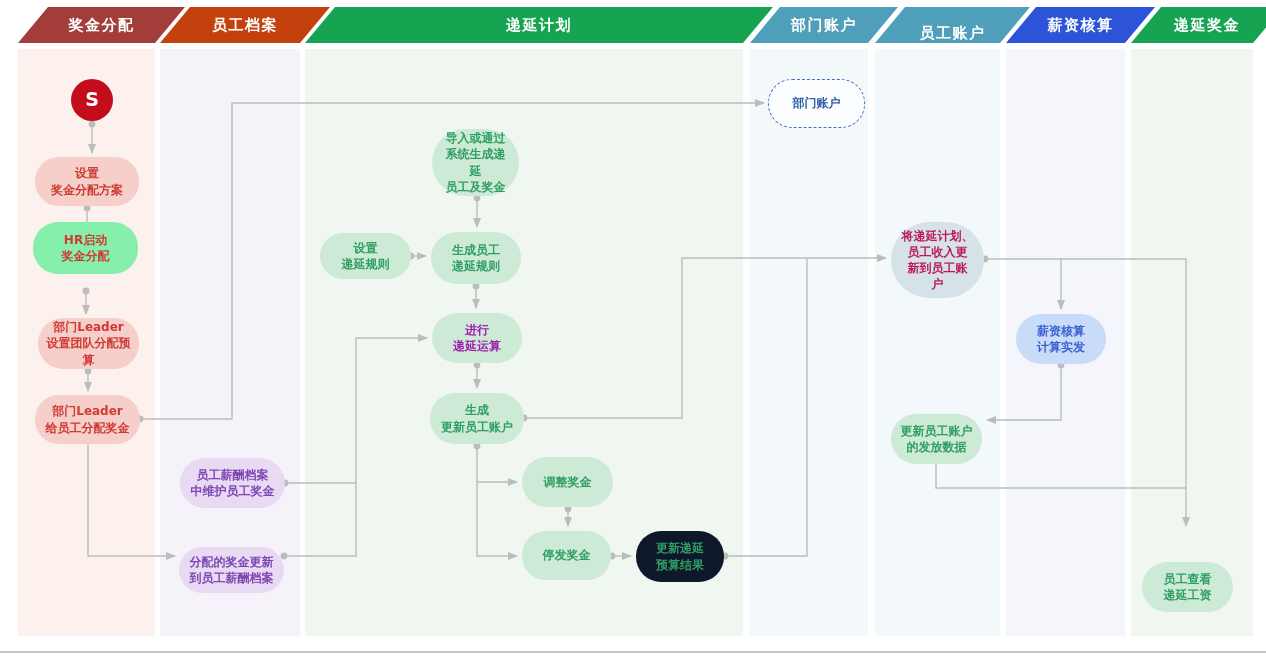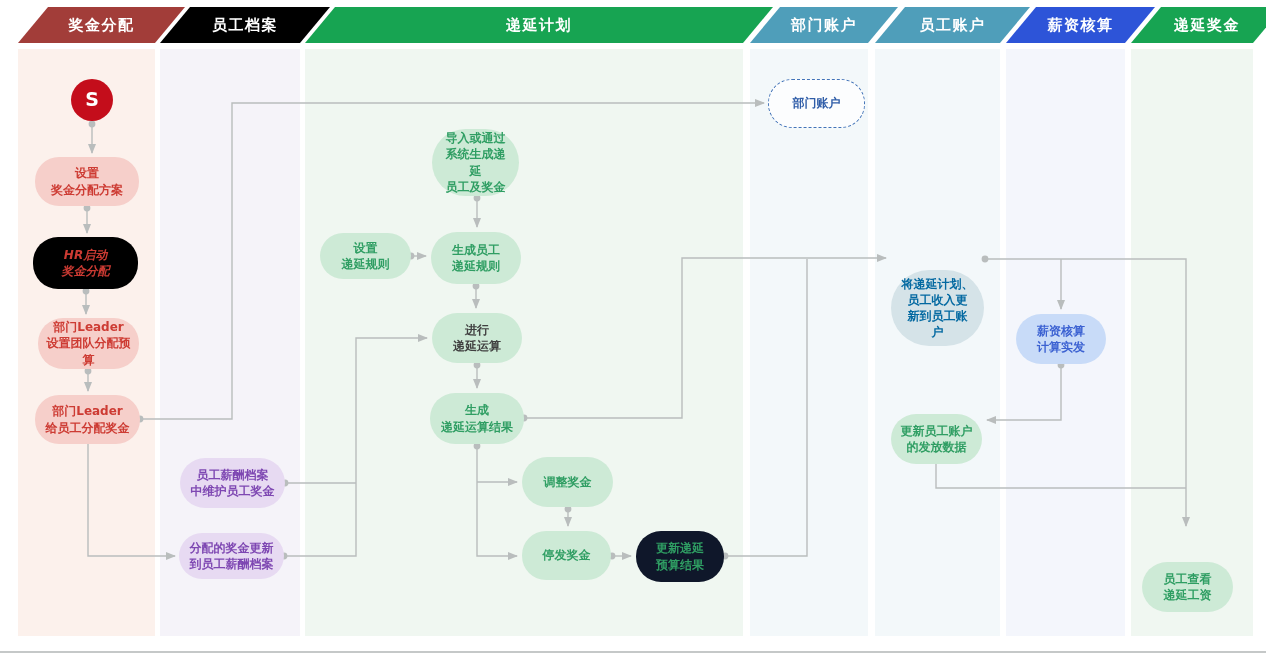--- a/index.html
+++ b/index.html
@@ -60,72 +60,72 @@
       <polyline class="edge" points="725,556 807,556 807,259" stroke="#b9bdbd" marker-start="url(#m-dot)"></polyline>
       <polyline class="edge" points="985,259 1186,259 1186,526" stroke="#b9bdbd" marker-start="url(#m-dot)" marker-end="url(#m-arrow)"></polyline>
       <polyline class="edge" points="1061,259 1061,309" stroke="#b9bdbd" marker-end="url(#m-arrow)"></polyline>
       <polyline class="edge" points="1061,365 1061,420 987,420" stroke="#b9bdbd" marker-start="url(#m-dot)" marker-end="url(#m-arrow)"></polyline>
       <polyline class="edge" points="936,450 936,488 1186,488" stroke="#b9bdbd" marker-start="url(#m-dot)"></polyline>
     </svg>
   <div>
       <div class="lane-header" style="left: 18px; width: 167px; background: rgb(162, 61, 57);">
         <span>奖金分配</span>
       </div>
-      <div class="lane-header" style="left: 160px; width: 170px; background: #000000;">
+      <div class="lane-header" style="left: 160px; width: 170px; background: #c2410c;">
         <span>员工档案</span>
       </div>
       <div class="lane-header" style="left: 305px; width: 468px; background: rgb(23, 164, 82);">
         <span>递延计划</span>
       </div>
       <div class="lane-header" style="left: 750px; width: 148px; background: rgb(79, 158, 186);">
         <span>部门账户</span>
       </div>
-      <div class="lane-header" style="left: 875px; width: 155px; background: rgb(79, 158, 186);">
+      <div class="lane-header" style="left: 875px; width: 155px; background: rgb(79, 158, 186); align-items: flex-end;">
         <span>员工账户</span>
       </div>
       <div class="lane-header" style="left: 1006px; width: 149px; background: rgb(45, 84, 216);">
         <span>薪资核算</span>
       </div>
       <div class="lane-header" style="left: 1131px; width: 152px; background: rgb(23, 164, 82);">
         <span>递延奖金</span>
       </div>
     </div>
   <div>
       <div class="node start" style="left: 71px; top: 79px; width: 42px; height: 42px; border-radius: 21px; background: rgb(196, 13, 27); color: rgb(255, 255, 255);"><span>S</span></div>
       <div class="node red" style="left: 35px; top: 157px; width: 104px; height: 49px; border-radius: 24px; background: rgb(246, 207, 202); color: rgb(205, 59, 51);"><span>设置
 奖金分配方案</span></div>
-      <div class="node red" style="left: 33px; top: 237px; width: 105px; height: 52px; border-radius: 25px; background: #000000; color: rgb(205, 59, 51); font-style: italic;"><span>HR启动
+      <div class="node red" style="left: 33px; top: 222px; width: 105px; height: 52px; border-radius: 25px; background: #86efac; color: rgb(205, 59, 51);"><span>HR启动
 奖金分配</span></div>
       <div class="node red" style="left: 38px; top: 318px; width: 101px; height: 51px; border-radius: 25px; background: rgb(246, 207, 202); color: rgb(205, 59, 51);"><span>部门Leader
 设置团队分配预
 算</span></div>
       <div class="node red" style="left: 35px; top: 395px; width: 105px; height: 49px; border-radius: 24px; background: rgb(246, 207, 202); color: rgb(205, 59, 51);"><span>部门Leader
 给员工分配奖金</span></div>
       <div class="node purple" style="left: 180px; top: 458px; width: 105px; height: 50px; border-radius: 25px; background: rgb(231, 218, 242); color: rgb(126, 71, 178); justify-content: center;"><span>员工薪酬档案
 中维护员工奖金</span></div>
-      <div class="node purple" style="left: 179px; top: 533px; width: 105px; height: 46px; border-radius: 23px; background: rgb(231, 218, 242); color: rgb(126, 71, 178);"><span>分配的奖金更新
+      <div class="node purple" style="left: 179px; top: 547px; width: 105px; height: 46px; border-radius: 23px; background: rgb(231, 218, 242); color: rgb(126, 71, 178);"><span>分配的奖金更新
 到员工薪酬档案</span></div>
       <div class="node green" style="left: 432px; top: 129px; width: 87px; height: 67px; border-radius: 36px; background: rgb(205, 234, 214); color: rgb(47, 158, 99);"><span>导入或通过
 系统生成递
 延
 员工及奖金</span></div>
       <div class="node green" style="left: 320px; top: 233px; width: 91px; height: 46px; border-radius: 23px; background: rgb(205, 234, 214); color: rgb(47, 158, 99);"><span>设置
 递延规则</span></div>
       <div class="node green" style="left: 431px; top: 232px; width: 90px; height: 52px; border-radius: 26px; background: rgb(205, 234, 214); color: rgb(47, 158, 99);"><span>生成员工
 递延规则</span></div>
-      <div class="node green" style="left: 432px; top: 313px; width: 90px; height: 50px; border-radius: 25px; background: rgb(205, 234, 214); color: #404040;"><span>进行
+      <div class="node green" style="left: 432px; top: 313px; width: 90px; height: 50px; border-radius: 25px; background: rgb(205, 234, 214); color: #a21caf;"><span>进行
 递延运算</span></div>
       <div class="node green" style="left: 430px; top: 393px; width: 94px; height: 51px; border-radius: 25px; background: rgb(205, 234, 214); color: rgb(47, 158, 99);"><span>生成
-递延运算结果</span></div>
+更新员工账户</span></div>
       <div class="node green" style="left: 522px; top: 457px; width: 91px; height: 50px; border-radius: 25px; background: rgb(205, 234, 214); color: rgb(47, 158, 99);"><span>调整奖金</span></div>
       <div class="node green" style="left: 522px; top: 531px; width: 89px; height: 49px; border-radius: 24px; background: rgb(205, 234, 214); color: rgb(47, 158, 99);"><span>停发奖金</span></div>
       <div class="node green" style="left: 636px; top: 531px; width: 88px; height: 51px; border-radius: 25px; background: #0f172a; color: rgb(47, 158, 99);"><span>更新递延
 预算结果</span></div>
       <div class="node dashed" style="left: 768px; top: 79px; width: 97px; height: 49px; border-radius: 24px; background: rgb(252, 253, 254); color: rgb(47, 93, 168); border: 1.6px dashed rgb(66, 115, 184);"><span>部门账户</span></div>
-      <div class="node teal" style="left: 891px; top: 222px; width: 93px; height: 76px; border-radius: 42px; background: rgb(213, 227, 232); color: #0369a1; margin-top: 48px;"><span>将递延计划、
+      <div class="node teal" style="left: 891px; top: 222px; width: 93px; height: 76px; border-radius: 42px; background: rgb(213, 227, 232); color: #be185d;"><span>将递延计划、
 员工收入更
 新到员工账
 户</span></div>
       <div class="node blue" style="left: 1016px; top: 314px; width: 90px; height: 50px; border-radius: 25px; background: rgb(200, 219, 248); color: rgb(60, 98, 210);"><span>薪资核算
 计算实发</span></div>
       <div class="node green" style="left: 891px; top: 399px; width: 91px; height: 50px; border-radius: 25px; background: rgb(205, 234, 214); color: rgb(47, 158, 99); margin-top: 15px;"><span>更新员工账户
 的发放数据</span></div>
       <div class="node green" style="left: 1142px; top: 531px; width: 91px; height: 50px; border-radius: 25px; background: rgb(205, 234, 214); color: rgb(47, 158, 99); margin-top: 31px;"><span>员工查看
 递延工资</span></div>
     </div>

